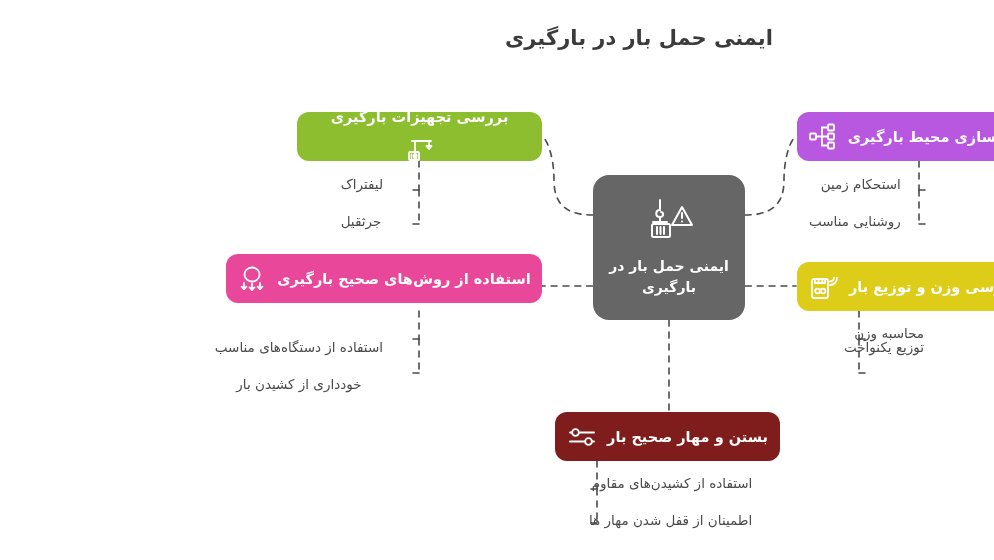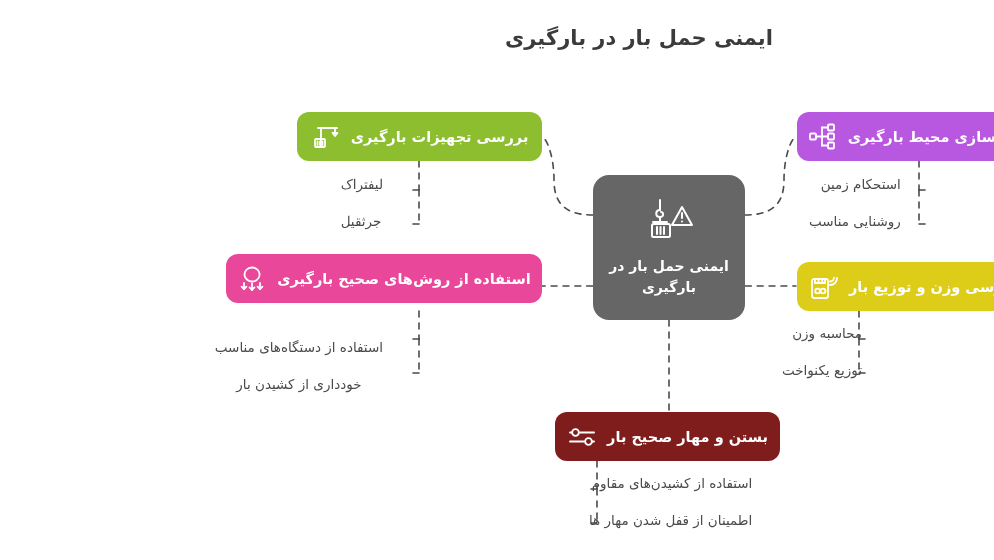--- a/index.html
+++ b/index.html
@@ -83,21 +83,21 @@
     padding: 6px 10px;
   }
   .center-node .clbl {
     font-size: 14px;
     font-weight: bold;
     text-align: center;
     line-height: 1.45;
   }
 
   
-  .n-equip  { left: 155px; top: 112px;  width: 245px; height: 49px; background: #8CBE2F; }
+  .n-equip  { left: 155px; top: 112px;  width: 245px; height: 49px; background: #8CBE2F; flex-direction: column; }
   .n-env    { left: 655px; top: 112px;  width: 245px; height: 49px; background: #B857E0; }
   .n-method { left: 84px;  top: 254px;  width: 316px; height: 49px; background: #E8479A; }
   .n-weight { left: 655px; top: 262px;  width: 232px; height: 49px; background: #DECD18; }
   .n-secure { left: 413px; top: 412px;  width: 225px; height: 49px; background: #7f1d1d; }
 
   .subs {
     position: absolute;
     display: flex;
     flex-direction: column;
     z-index: 2;
@@ -105,24 +105,24 @@
   .sub {
     font-size: 13.5px;
     color: #4a4a4a;
     white-space: nowrap;
     line-height: 1;
   }
   .sub-right { text-align: right; }
   .sub-left  { text-align: right; }
 
   
-  .s-equip  { right: 611px; top: 178px;  gap: 23px; align-items: flex-end; font-family: Liberation Serif, serif; }
+  .s-equip  { right: 611px; top: 178px;  gap: 23px; align-items: flex-end; }
   .s-env    { left: 667px;  top: 178px;  gap: 23px; align-items: flex-start; }
   .s-method { right: 611px; top: 327px;  gap: 23px; align-items: center; margin-top: 14px; }
-  .s-weight { left: 640px;  top: 327px;  gap: 23px; align-items: flex-start; }
+  .s-weight { left: 702px;  top: 327px;  align-items: flex-start; }
   .s-secure { left: 447px;  top: 477px;  gap: 23px; align-items: flex-start; }
 </style>
 </head>
 <body>
 
 <div id="canvas">
 
   <div class="title">ایمنی حمل بار در بارگیری</div>
 
   <svg id="wires" viewBox="0 0 994 560" xmlns="http://www.w3.org/2000/svg">

